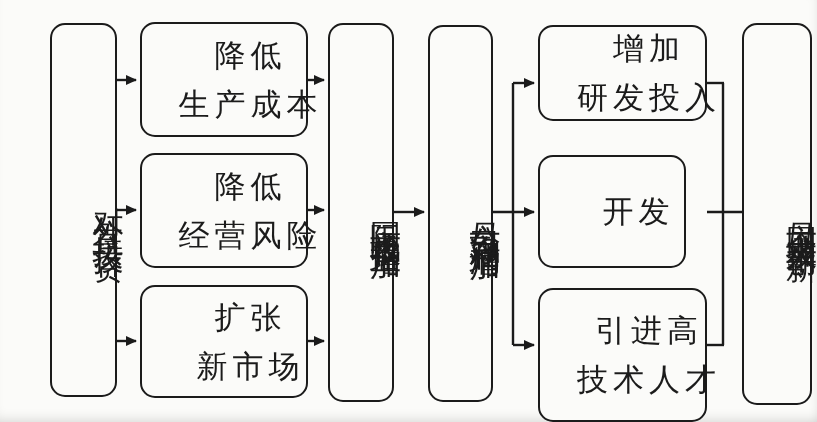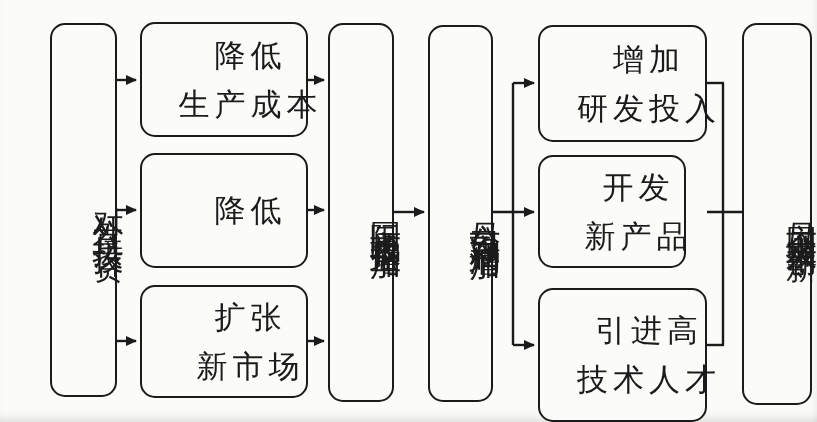--- a/index.html
+++ b/index.html
@@ -101,43 +101,43 @@
     <span class="vtext wide">对外直接投资</span>
   </div>
 
   <div class="box" style="left:140px; top:22px; width:168px; height:115px;">
     <div class="hline">降低</div>
     <div class="hline">生产成本</div>
   </div>
 
   <div class="box" style="left:140px; top:153px; width:168px; height:115px;">
     <div class="hline">降低</div>
+    <div class="hline">经营风险</div>
   </div>
 
   <div class="box" style="left:140px; top:285px; width:168px; height:113px;">
     <div class="hline">扩张</div>
     <div class="hline">新市场</div>
   </div>
 
   <div class="box" style="left:328px; top:23px; width:66px; height:379px;">
     <span class="vtext">国际市场收益增加</span>
   </div>
 
   <div class="box" style="left:428px; top:25px; width:65px; height:377px;">
     <span class="vtext">母公司净利润增加</span>
   </div>
 
-  <div class="box" style="left:538px; top:25px; width:169px; height:117px;">
+  <div class="box" style="left:538px; top:25px; width:169px; height:96px;">
     <div class="hline">增加</div>
     <div class="hline">研发投入</div>
   </div>
 
   <div class="box" style="left:538px; top:155px; width:148px; height:113px;">
     <div class="hline">开发</div>
-    <div class="hline">新产品</div>
   </div>
 
   <div class="box" style="left:538px; top:288px; width:169px; height:134px;">
     <div class="hline">引进高</div>
     <div class="hline">技术人才</div>
   </div>
 
   <div class="box" style="left:742px; top:23px; width:70px; height:382px;">
     <span class="vtext">母国企业技术创新</span>
   </div>

